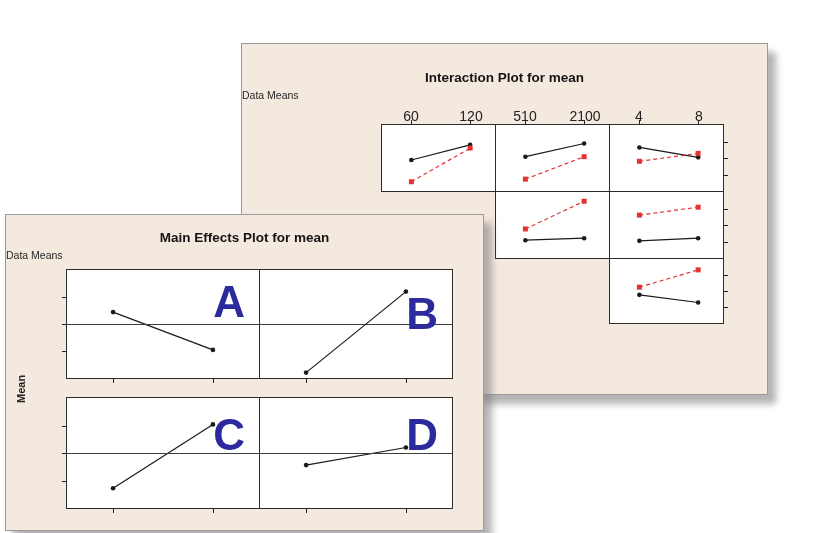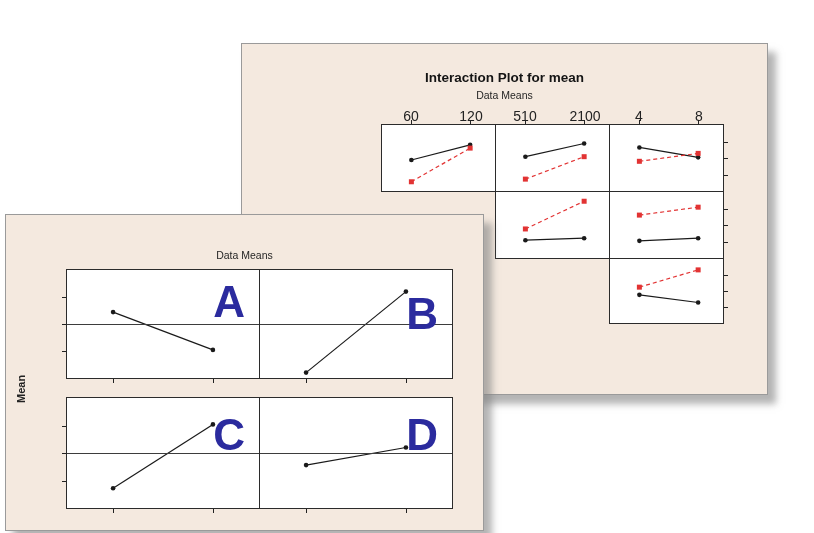--- a/index.html
+++ b/index.html
@@ -20,21 +20,21 @@
   }
   .win-interaction { left: 241px; top: 15px; width: 527px; height: 352px; z-index: 1; }
   .win-main       { left: 5px;  top: 186px; width: 479px; height: 317px; z-index: 2; }
 
   .chart-title {
     position: absolute; left: 0; width: 100%;
     text-align: center; font-weight: bold; font-size: 13.5px; color: #141414;
   }
   .chart-subtitle {
     position: absolute; left: 0; width: 100%;
-    text-align: center; font-size: 10.5px; color: #262626;
+    text-align: left; font-size: 10.5px; color: #262626;
   }
   .win-interaction .chart-title    { top: 26px; }
   .win-interaction .chart-subtitle { top: 45px; }
   .win-main .chart-title    { top: 15px; }
   .win-main .chart-subtitle { top: 34px; }
 
   .top-label {
     position: absolute; top: 64px;
     transform: translateX(-50%);
     font-size: 14px; color: #222222; white-space: nowrap;
@@ -181,20 +181,21 @@
           <rect x="26.880000000000003" y="25.659999999999997" width="5" height="5" fill="#e23333"></rect>
           <rect x="85.64" y="8.380000000000003" width="5" height="5" fill="#e23333"></rect>
         </svg>
         <div class="tick" style="right: -5px; top: 25%; width: 4px; height: 1px;"></div>
         <div class="tick" style="right: -5px; top: 50%; width: 4px; height: 1px;"></div>
         <div class="tick" style="right: -5px; top: 75%; width: 4px; height: 1px;"></div>
       </div>
   </div>
 
   <div class="window win-main">
+    <div class="chart-title">Main Effects Plot for mean</div>
     <div class="chart-subtitle">Data Means</div>
     <div class="y-label">Mean</div>
 
     <div class="panel pA mid">
       <span class="letter la" style="color: rgb(43, 43, 158);">A</span>
     <svg width="192" height="108">
           <polyline points="46.08,42.120000000000005 145.92000000000002,79.92" fill="none" stroke="#1a1a1a" stroke-width="1.2"></polyline>
           <circle cx="46.08" cy="42.120000000000005" r="2.3" fill="#1a1a1a"></circle>
           <circle cx="145.92000000000002" cy="79.92" r="2.3" fill="#1a1a1a"></circle>
         </svg>

